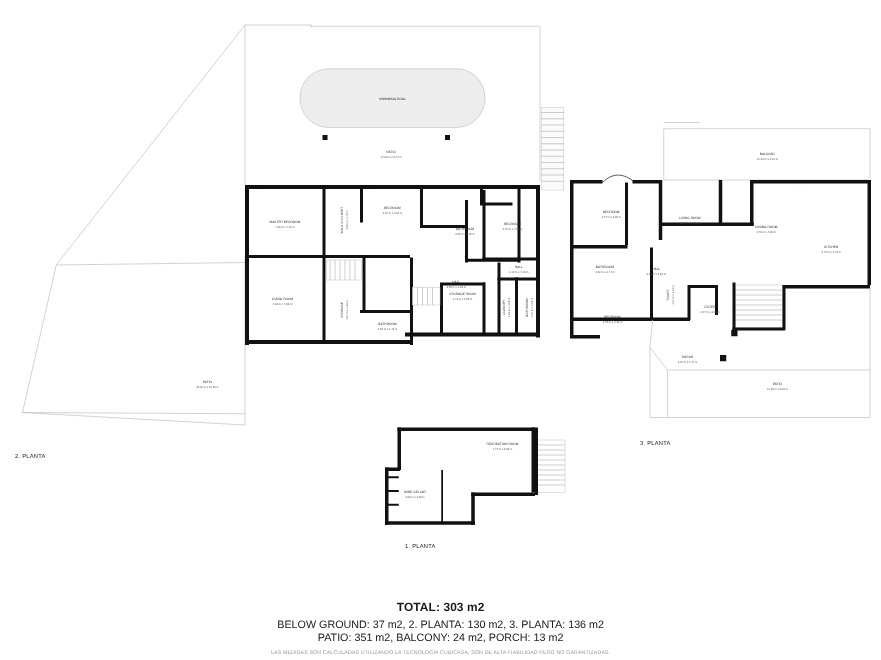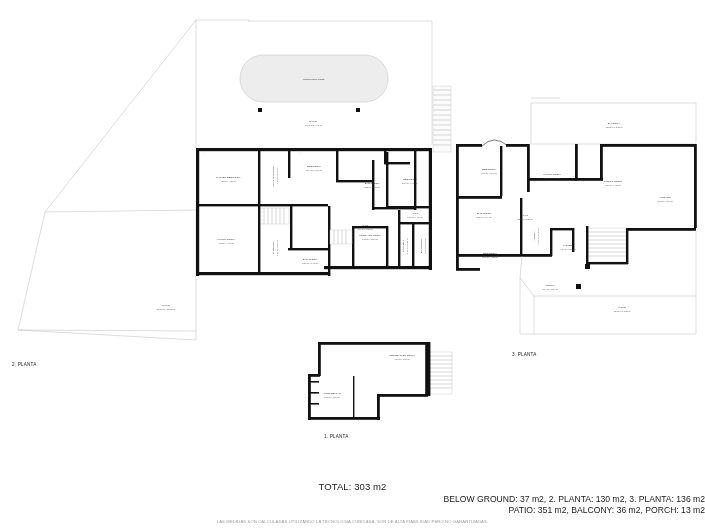--- a/index.html
+++ b/index.html
@@ -11,22 +11,22 @@
     position:relative;
   }
   #plan{position:absolute;left:0;top:0;width:705px;height:528px;}
 
   
   .footer{
     position:absolute;left:0;right:0;bottom:4px;
     text-align:center;
     line-height:1.28;
   }
-  .f-total{font-size:9.5px;font-weight:normal;letter-spacing:.1px;}
-  .f-line{font-size:8.6px;text-align:right;}
+  .f-total{font-size:9.5px;font-weight:bold;letter-spacing:.1px;}
+  .f-line{font-size:8.6px;}
   .f-disc{font-size:4.2px;color:#9a9a9a;letter-spacing:.12px;margin-top:3px;}
 
   
   .rm-name{font-family:"Liberation Sans",sans-serif;font-size:2.5px;fill:#2b2b2b;letter-spacing:.05px;}
   .rm-dim{font-family:"Liberation Sans",sans-serif;font-size:2.2px;fill:#555;}
   .planta-lbl{font-family:"Liberation Sans",sans-serif;font-size:4.6px;fill:#222;letter-spacing:.2px;}
   .wall{fill:#111111;}
   .thinwall{stroke:#111111;stroke-width:.55;fill:none;}
   .lightline{stroke:#b9b9b9;stroke-width:.5;fill:none;}
   .dimline{stroke:#c9c9c9;stroke-width:.35;fill:none;}
@@ -319,15 +319,15 @@
 
   <g opacity=".55">
     <path class="dimline" d="M196 156 h0.1 M205 152 v2 M300 152 v2 M390 152 v2"></path>
     <path class="dimline" d="M460 150 v2 M520 150 v2 M640 150 v2"></path>
   </g>
 </svg>
 
 <div class="footer">
   <div class="f-total">TOTAL: 303 m2</div>
   <div class="f-line">BELOW GROUND: 37 m2, 2. PLANTA: 130 m2, 3. PLANTA: 136 m2</div>
-  <div class="f-line">PATIO: 351 m2, BALCONY: 36 m2, PORCH: 13 m2</div>
+  <div class="f-line">PATIO: 351 m2, BALCONY: 24 m2, PORCH: 13 m2</div>
   <div class="f-disc">LAS MEDIDAS SON CALCULADAS UTILIZANDO LA TECNOLOGÍA CUBICASA, SON DE ALTA FIABILIDAD PERO NO GARANTIZADAS.</div>
 </div>
 
 </body></html>

